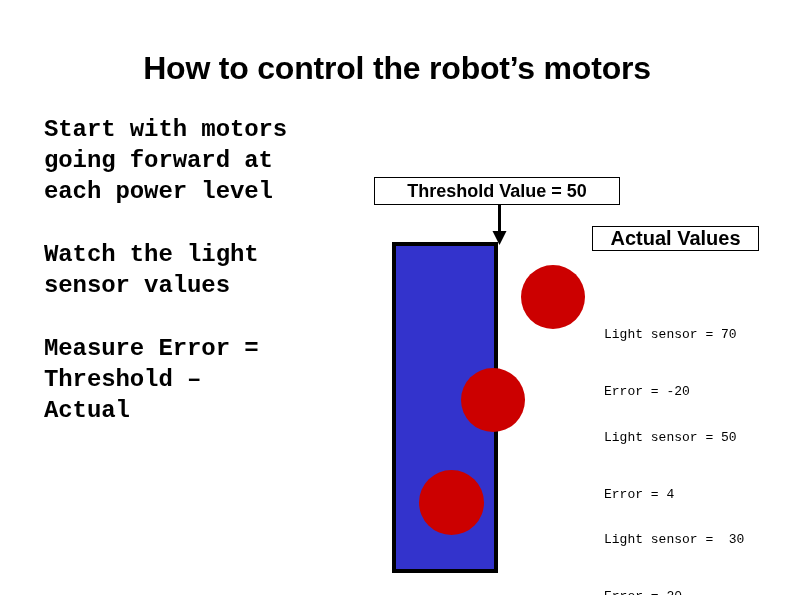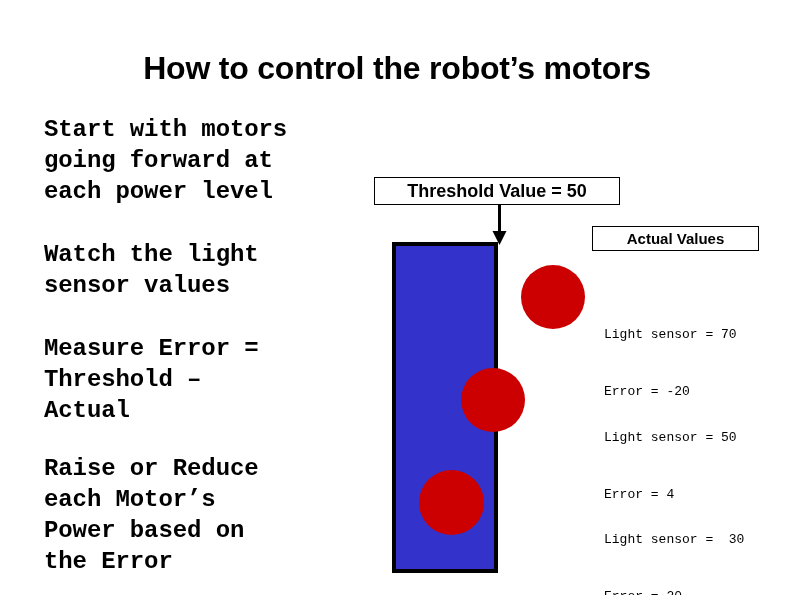--- a/index.html
+++ b/index.html
@@ -73,21 +73,21 @@
     top: 177px;
     width: 246px;
     height: 28px;
     font-size: 18px;
   }
   #actual-values-box {
     left: 592px;
     top: 226px;
     width: 167px;
     height: 25px;
-    font-size: 15px;
+    font-size: 20px;
   }
 
   
   #threshold-arrow {
     position: absolute;
     left: 490px;
     top: 204px;
     width: 20px;
     height: 42px;
   }
@@ -141,24 +141,20 @@
 going forward at
 each power level</div>
 
   <div class="body-text" id="body-2">Watch the light
 sensor values</div>
 
   <div class="body-text" id="body-3">Measure Error =
 Threshold –
 Actual</div>
 
-  <div class="body-text" id="body-4">Raise or Reduce
-each Motor’s
-Power based on
-the Error</div>
 
   <div class="callout-box" id="threshold-box">Threshold Value = 50</div>
 
   <svg id="threshold-arrow" viewBox="0 0 20 42">
     <line x1="9.5" y1="0" x2="9.5" y2="31" stroke="#000000" stroke-width="3"></line>
     <polygon points="9.5,41 2.5,27 16.5,27" fill="#000000"></polygon>
   </svg>
 
   <div class="callout-box" id="actual-values-box">Actual Values</div>
 

